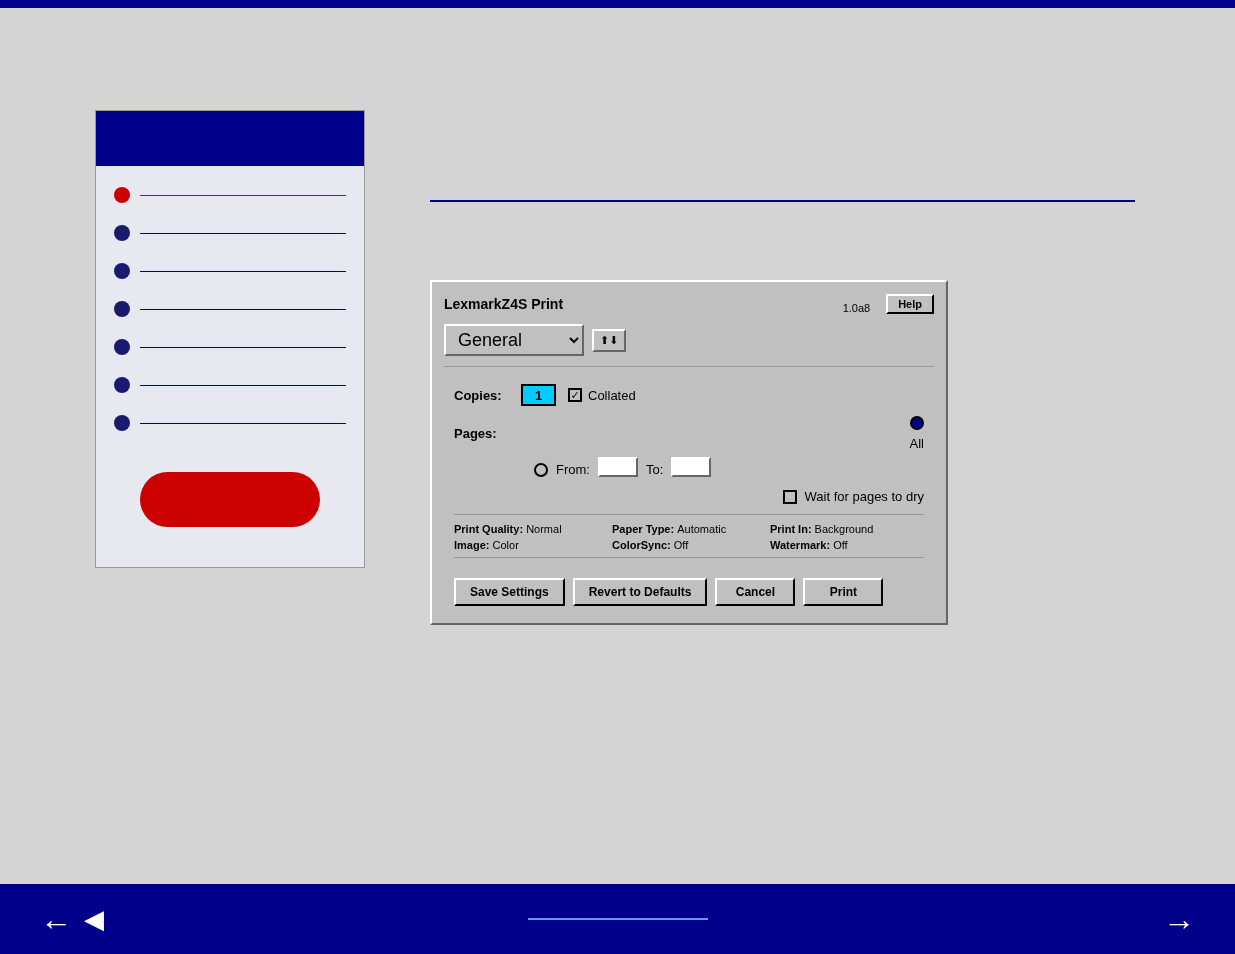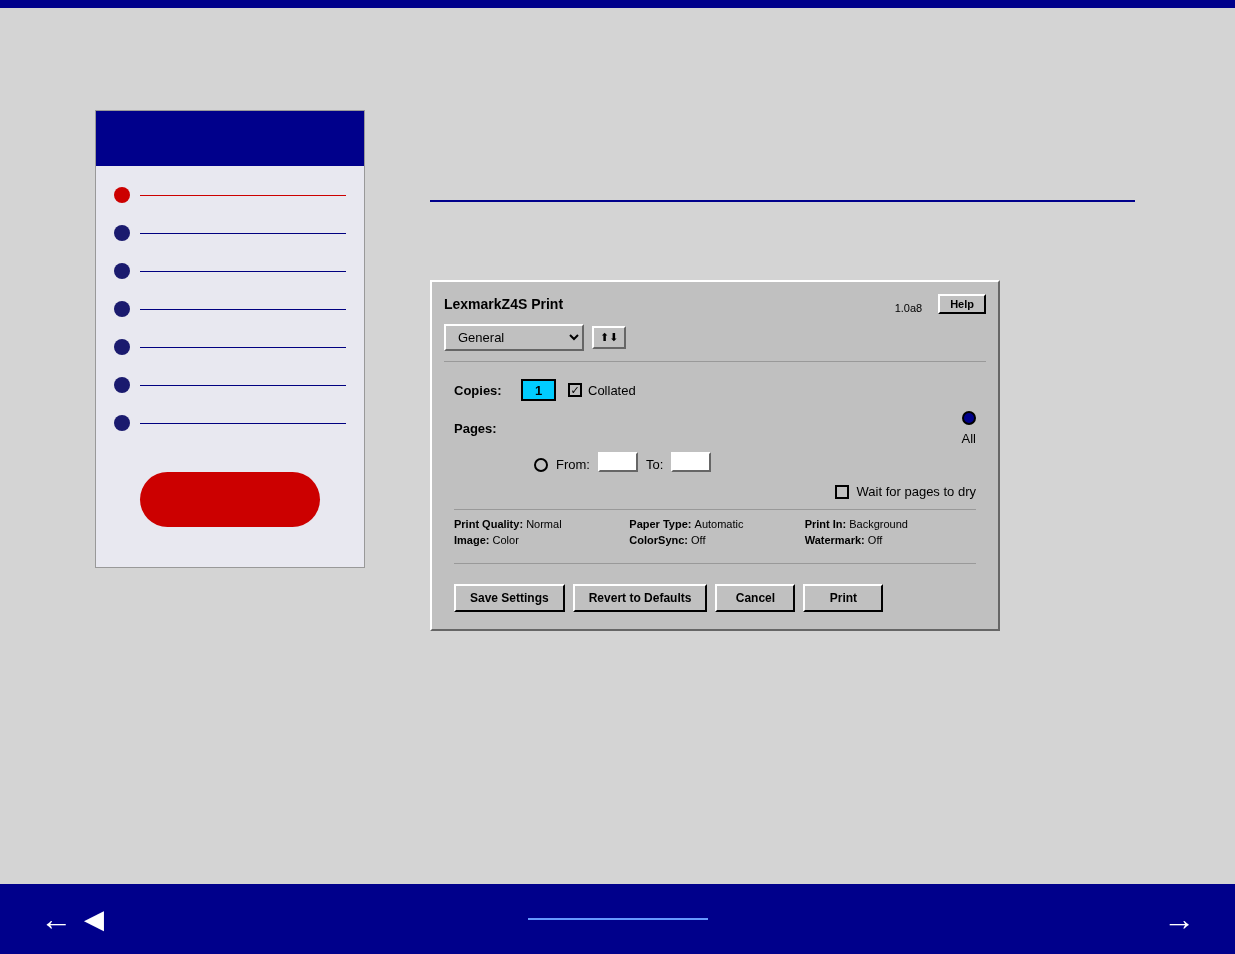--- a/index.html
+++ b/index.html
@@ -124,21 +124,21 @@
       height: 2px;
       background: #00008B;
       margin-bottom: 20px;
     }
 
     
     .print-dialog {
       position: absolute;
       top: 280px;
       left: 430px;
-      width: 570px;
+      width: 518px;
       background: #c0c0c0;
       border: 2px solid #666;
       border-top: 2px solid #fff;
       border-left: 2px solid #fff;
       padding: 12px;
     }
 
     .dialog-title-bar {
       display: flex;
       justify-content: space-between;
@@ -183,21 +183,21 @@
       margin-bottom: 12px;
       border-bottom: 1px solid #999;
       padding-bottom: 10px;
     }
 
     .dropdown-select {
       border: 2px solid #666;
       border-top: 2px solid #fff;
       border-left: 2px solid #fff;
       background: #c0c0c0;
-      font-size: 13px;
+      font-size: 18px;
       padding: 3px 8px;
       min-width: 140px;
     }
 
     .dropdown-arrows {
       border: 2px solid #666;
       border-top: 2px solid #fff;
       border-left: 2px solid #fff;
       background: #c0c0c0;
       font-size: 11px;
@@ -325,21 +325,21 @@
       color: #000;
     }
 
     
     .info-section {
       border-top: 1px solid #999;
       padding-top: 8px;
       display: grid;
       grid-template-columns: 1fr 1fr 1fr;
       gap: 4px;
-      margin-bottom: 17px;
+      margin-bottom: 6px;
     }
 
     .info-item {
       font-size: 11px;
       color: #000;
     }
 
     .info-item .info-key {
       font-weight: bold;
     }

